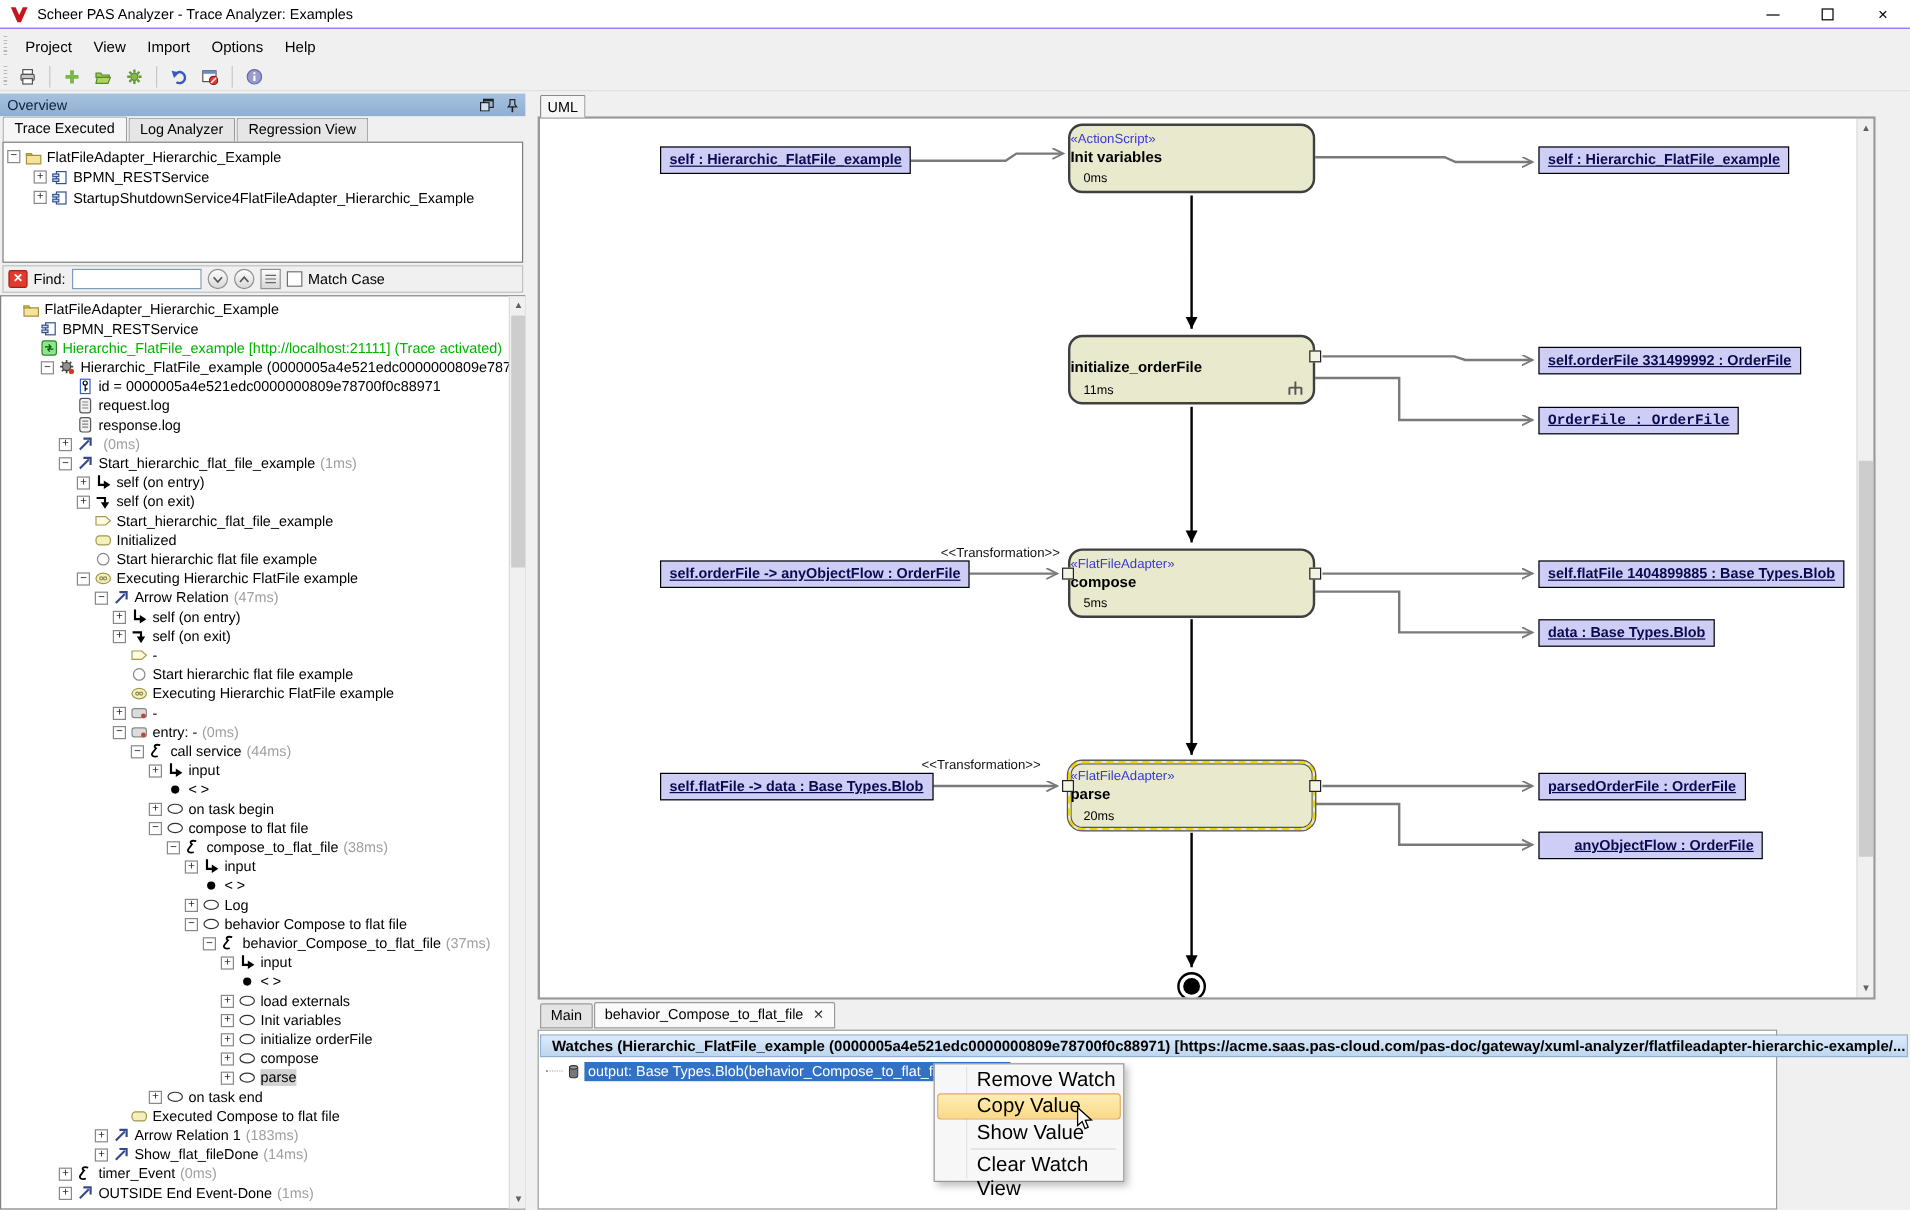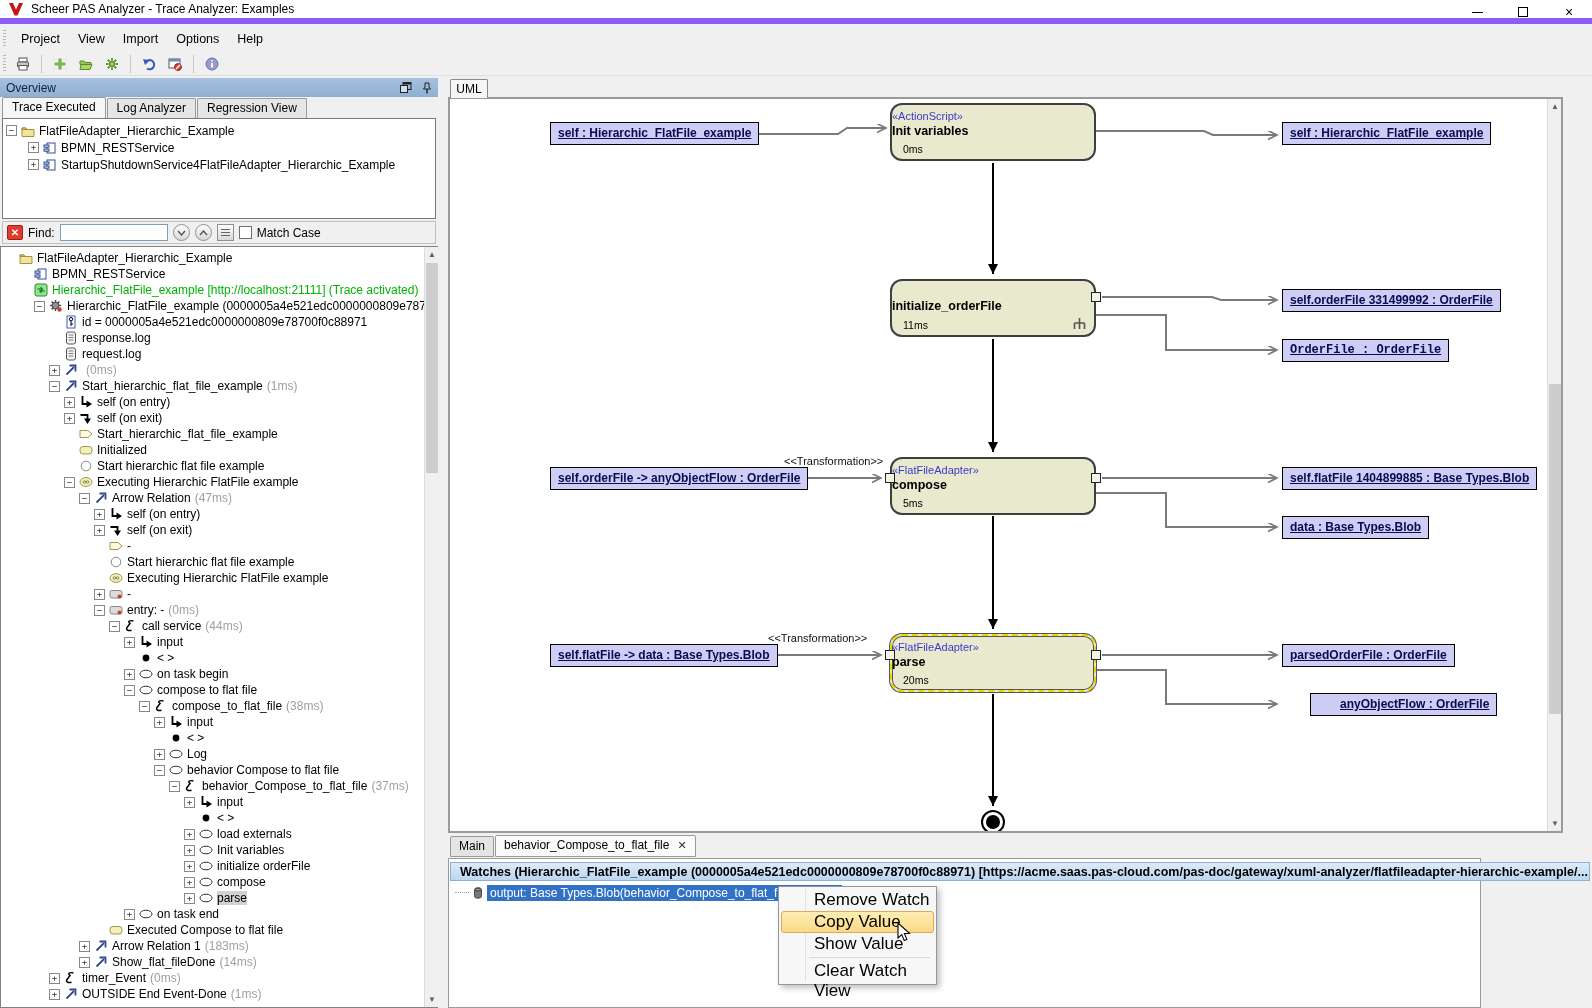--- a/index.html
+++ b/index.html
@@ -1,21 +1,21 @@
 <!DOCTYPE html>
 <html><head>
 <meta charset="utf-8">
 <style>
   * { margin:0; padding:0; box-sizing:border-box; }
   html,body { width:1592px; height:1008px; overflow:hidden; background:#f0f0f0;
     font-family:"Liberation Sans",sans-serif; font-size:12px; color:#000; }
 
   
   #titlebar { position:absolute; left:0; top:0; width:1592px; height:24px; background:#fff;
-    display:flex; align-items:center; border-bottom:6px solid #8b5cf6;}
+    display:flex; align-items:center; border-bottom:1px solid #8b5cf6;}
   #titlebar .logo { width:16px; height:16px; margin:0 7px 0 8px; }
   #title-text { font-size:12px; }
   #win-controls { position:absolute; right:0; top:0; height:24px; display:flex; }
   .winbtn { width:46px; height:24px; display:flex; align-items:center; justify-content:center; }
   .glyph-min { width:11px; height:0; border-top:1px solid #000; display:block;}
   .glyph-max { width:10px; height:10px; border:1px solid #000; display:block;}
   .glyph-close { font-size:14px; line-height:10px; }
 
   #menubar { position:absolute; left:0; top:25px; width:1592px; height:27px; background:#f0f0f0;
     display:flex; align-items:center; padding-left:12px; }
@@ -342,31 +342,31 @@
       <span class="tlabel">id = 0000005a4e521edc0000000809e78700f0c88971</span>
     </div>
     <div class="trow " style="padding-left: 48px;">
       <span class="exp none">+</span>
       <span class="ticon">
         <svg width="14" height="14" viewBox="0 0 14 14">
           <rect x="2.5" y="1" width="9" height="12" rx="2" fill="#f2f2f2" stroke="#555"></rect>
           <path d="M4.5,4 h5 M4.5,6.5 h5 M4.5,9 h5" stroke="#808080"></path>
         </svg>
       </span>
-      <span class="tlabel">response.log</span>
+      <span class="tlabel">request.log</span>
     </div>
     <div class="trow " style="padding-left: 48px;">
       <span class="exp none">+</span>
       <span class="ticon">
         <svg width="14" height="14" viewBox="0 0 14 14">
           <rect x="2.5" y="1" width="9" height="12" rx="2" fill="#f2f2f2" stroke="#555"></rect>
           <path d="M4.5,4 h5 M4.5,6.5 h5 M4.5,9 h5" stroke="#808080"></path>
         </svg>
       </span>
-      <span class="tlabel">request.log</span>
+      <span class="tlabel">response.log</span>
     </div>
     <div class="trow " style="padding-left: 48px;">
       <span class="exp">+</span>
       <span class="ticon">
         <svg width="14" height="14" viewBox="0 0 14 14">
           <path d="M2.5,11.5 L10,4" stroke="#33498c" stroke-width="1.8"></path>
           <path d="M5.5,2.5 h6 v6" fill="none" stroke="#33498c" stroke-width="1.8"></path>
         </svg>
       </span>
       <span class="tlabel"></span>
@@ -827,21 +827,21 @@
     <div id="boxes-layer">
         <div class="objbox" style="left: 100px; top: 23px;">self : Hierarchic_FlatFile_example</div>
         <div class="objbox" style="left: 100px; top: 368px;">self.orderFile -&gt; anyObjectFlow : OrderFile</div>
         <div class="objbox" style="left: 100px; top: 545px;">self.flatFile -&gt; data : Base Types.Blob</div>
         <div class="objbox" style="left: 832px; top: 23px;">self : Hierarchic_FlatFile_example</div>
         <div class="objbox" style="left: 832px; top: 190px;">self.orderFile 331499992 : OrderFile</div>
         <div class="objbox" style="left: 832px; top: 240px; font-family: Liberation Mono, monospace;">OrderFile : OrderFile</div>
         <div class="objbox" style="left: 832px; top: 368px;">self.flatFile 1404899885 : Base Types.Blob</div>
         <div class="objbox" style="left: 832px; top: 417px;">data : Base Types.Blob</div>
         <div class="objbox" style="left: 832px; top: 545px;">parsedOrderFile : OrderFile</div>
-        <div class="objbox" style="left: 860px; top: 594px; padding-left: 29px;">anyObjectFlow : OrderFile</div>
+        <div class="objbox" style="left: 832px; top: 594px; padding-left: 29px;">anyObjectFlow : OrderFile</div>
       </div>
 
     <div id="final-node"></div>
   </div>
   <div class="vscroll" style="left:1097px; top:0; height:732px;">
     <div class="arr" style="top:0">▲</div>
     <div class="thumb" style="top:285px; height:330px;"></div>
     <div class="arr" style="bottom:0">▼</div>
   </div>
 </div>

